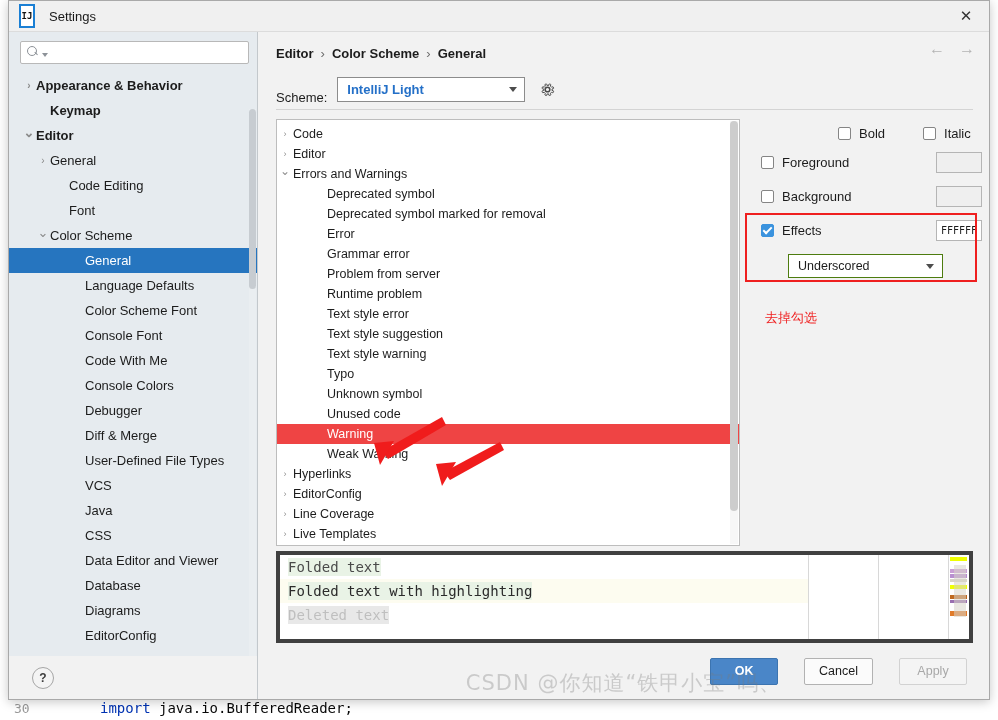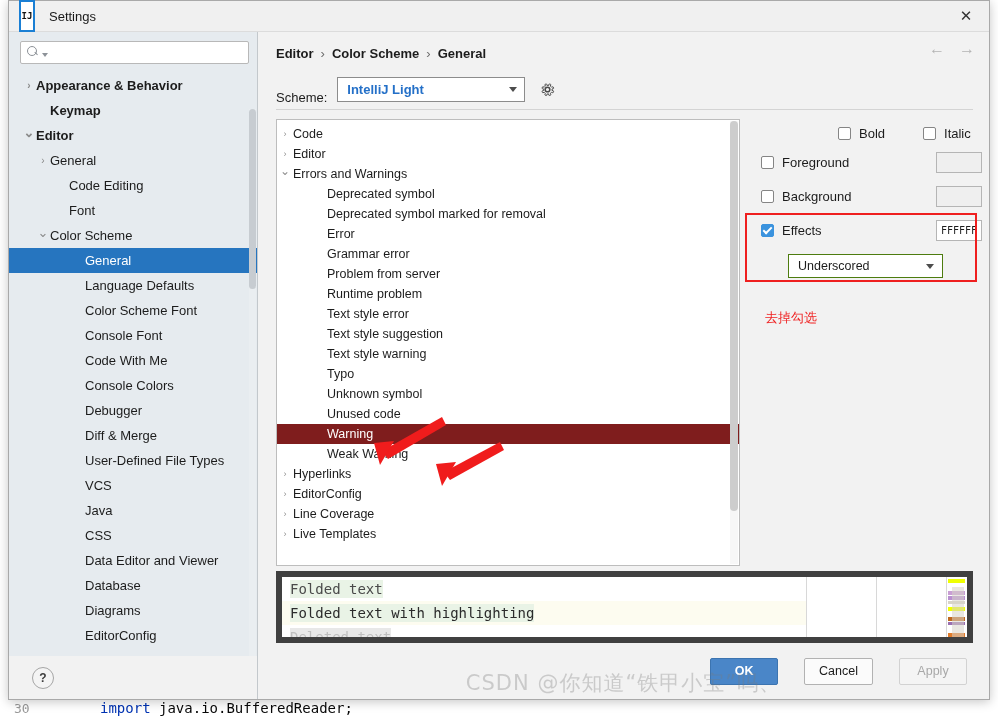--- a/index.html
+++ b/index.html
@@ -50,21 +50,21 @@
   }
   .titlebar {
     height: 31px; min-height: 31px;
     background: #f0f0f0;
     border-bottom: 1px solid #dcdcdc;
     display: flex; align-items: center;
     padding: 0 0 0 10px;
     position: relative;
   }
   .app-icon {
-    width: 16px; height: 32px;
+    width: 16px; height: 24px;
     background: #ffffff;
     border: 2px solid #1a7fd4;
     display: flex; align-items: center; justify-content: center;
     font-family: "DejaVu Sans Mono", monospace;
     font-size: 9px; font-weight: bold; color: #121212;
     line-height: 1;
   }
   .title-text {
     margin-left: 14px;
     font-size: 13px; color: #1a1a1a;
@@ -231,21 +231,21 @@
     width: 464px; min-width: 464px;
     background: #ffffff;
     border: 1px solid #bdbdbd;
     position: relative; overflow: hidden;
   }
   .ct-row {
     height: 20px; display: flex; align-items: center;
     font-size: 12.5px; color: #1c1c1c;
     cursor: pointer; white-space: nowrap;
   }
-  .ct-row.sel { background: #7f1d1d; color: #ffffff; }
+  .ct-row.sel { background: #ef4444; color: #ffffff; }
   .ct-chev {
     width: 16px; min-width: 16px; text-align: center;
     color: #909090; font-size: 9px;
   }
   .ct-scroll {
     position: absolute; right: 1px; top: 1px;
     width: 8px; bottom: 1px; background: #f7f7f7;
   }
   .ct-thumb {
     position: absolute; left: 0; top: 0;
@@ -327,22 +327,22 @@
   
   .arrow-svg {
     position: absolute; pointer-events: none;
   }
 
   
   .preview-wrap {
     padding: 5px 16px 0 18px;
   }
   .preview {
-    height: 72px;
-    border: 6px solid #404040;
+    height: 92px;
+    border: 4px solid #404040;
     background: #ffffff;
     position: relative; overflow: hidden;
     display: flex;
   }
   .pv-code { flex: 1; position: relative; }
   .pv-line {
     height: 24px; display: flex; align-items: center;
     font-family: "DejaVu Sans Mono", monospace;
     font-size: 14px;
     padding-left: 8px;

